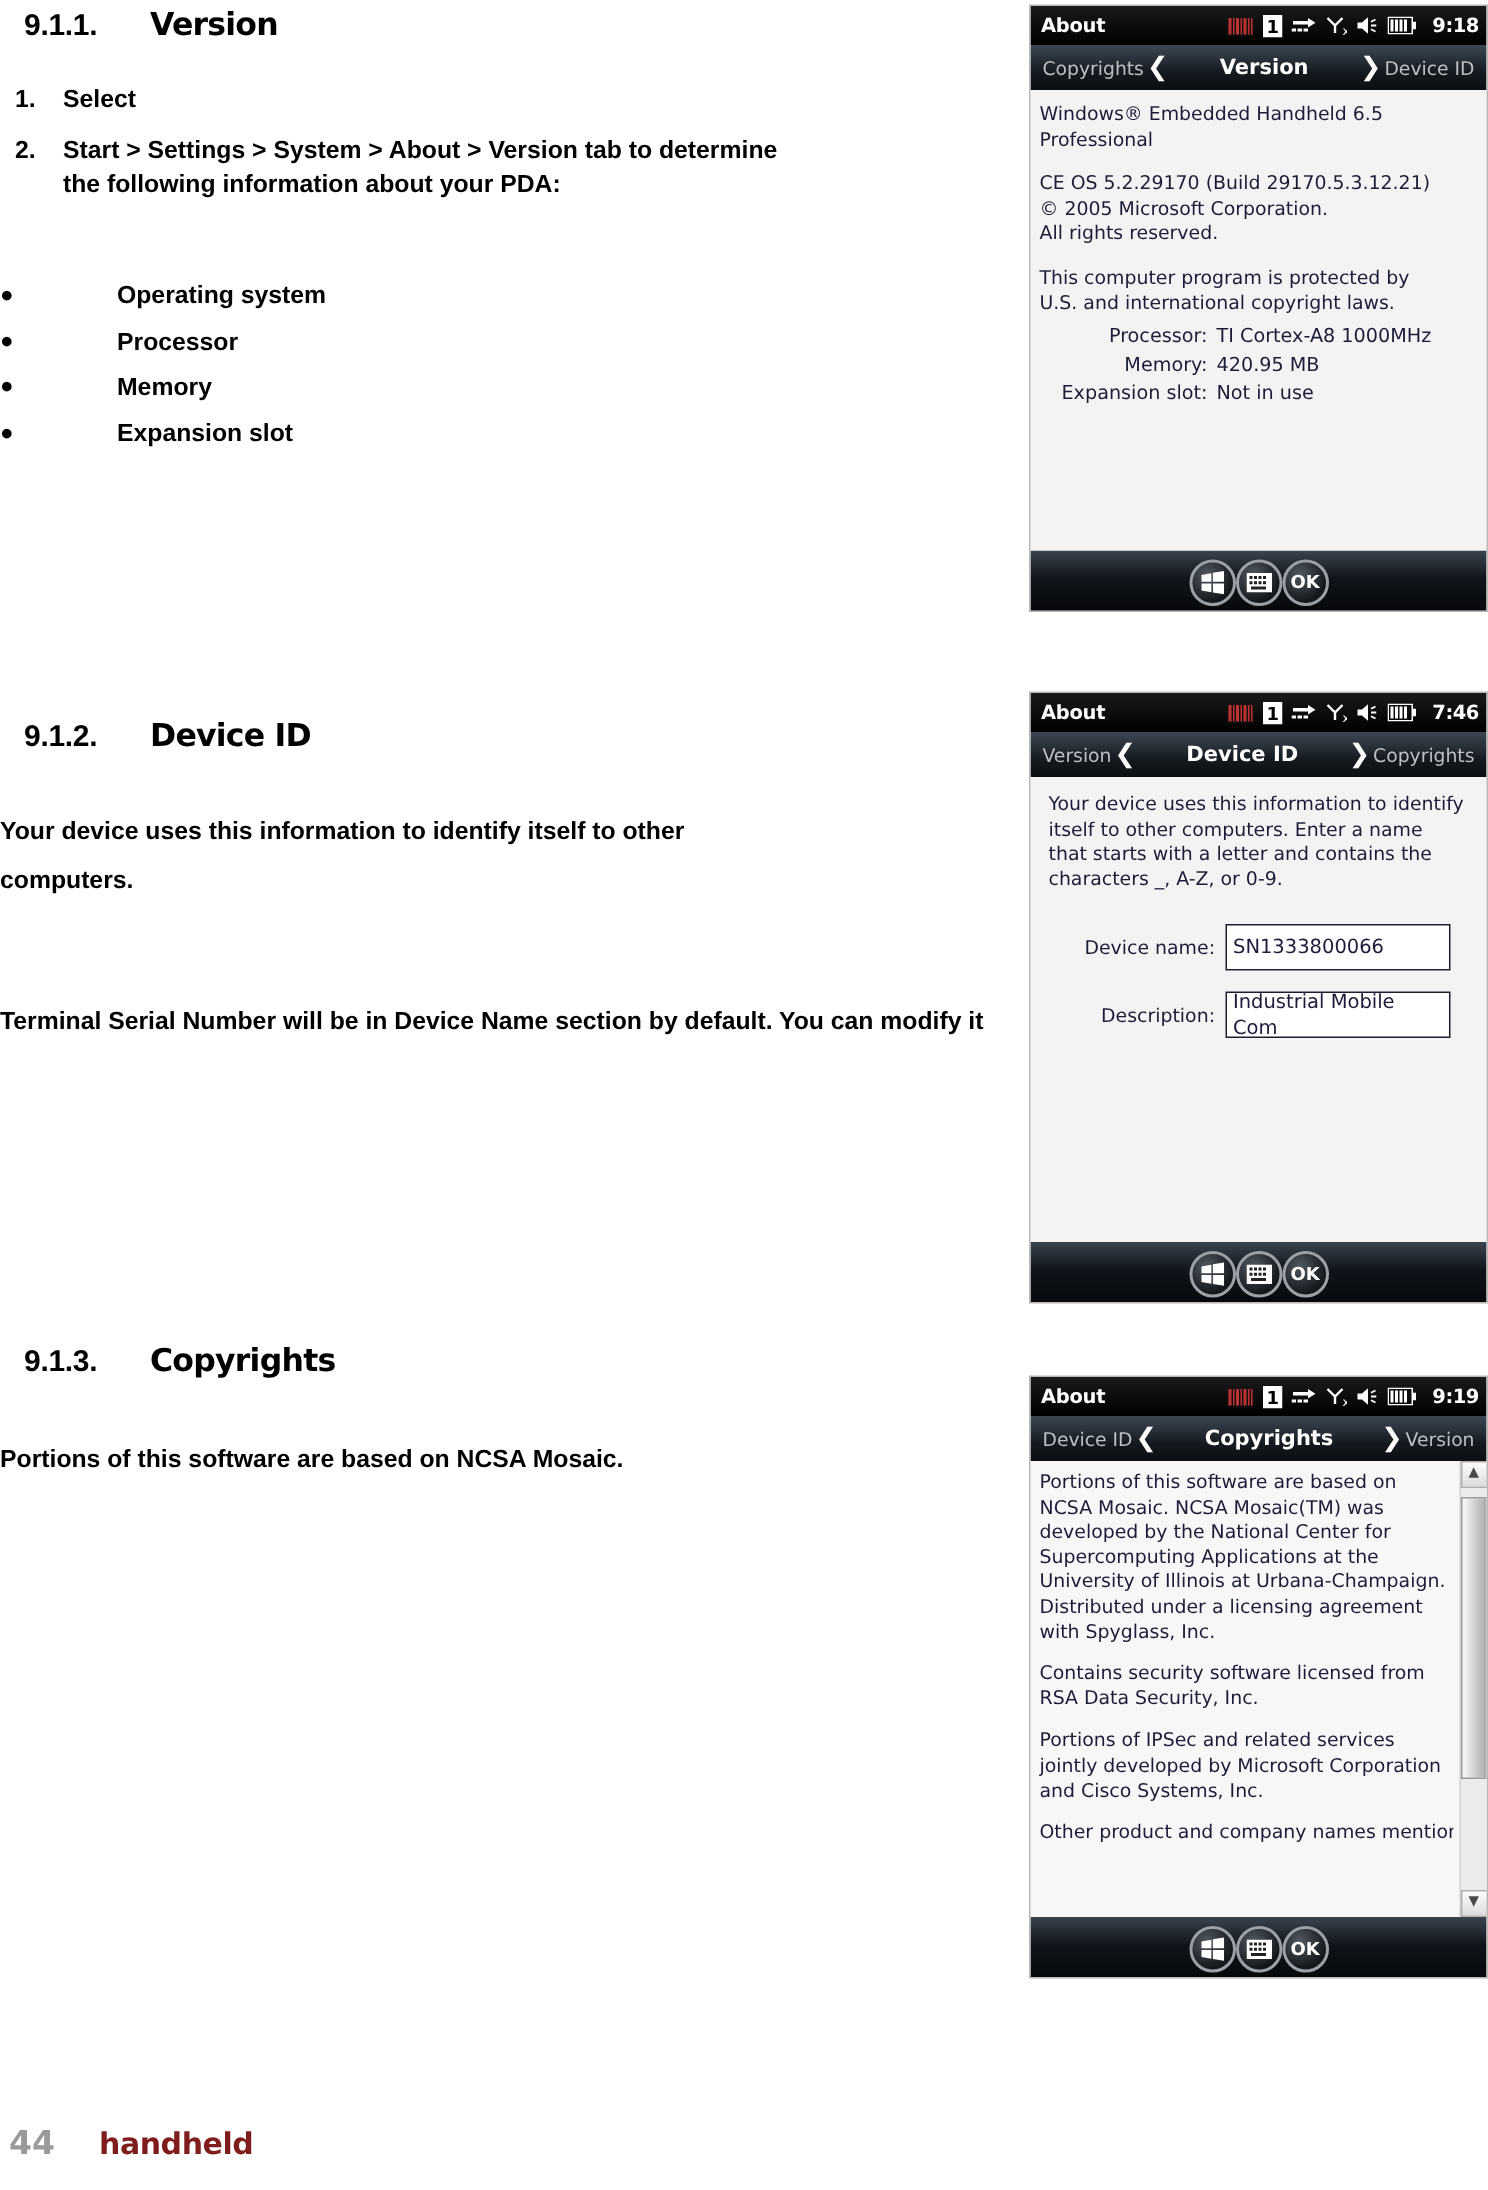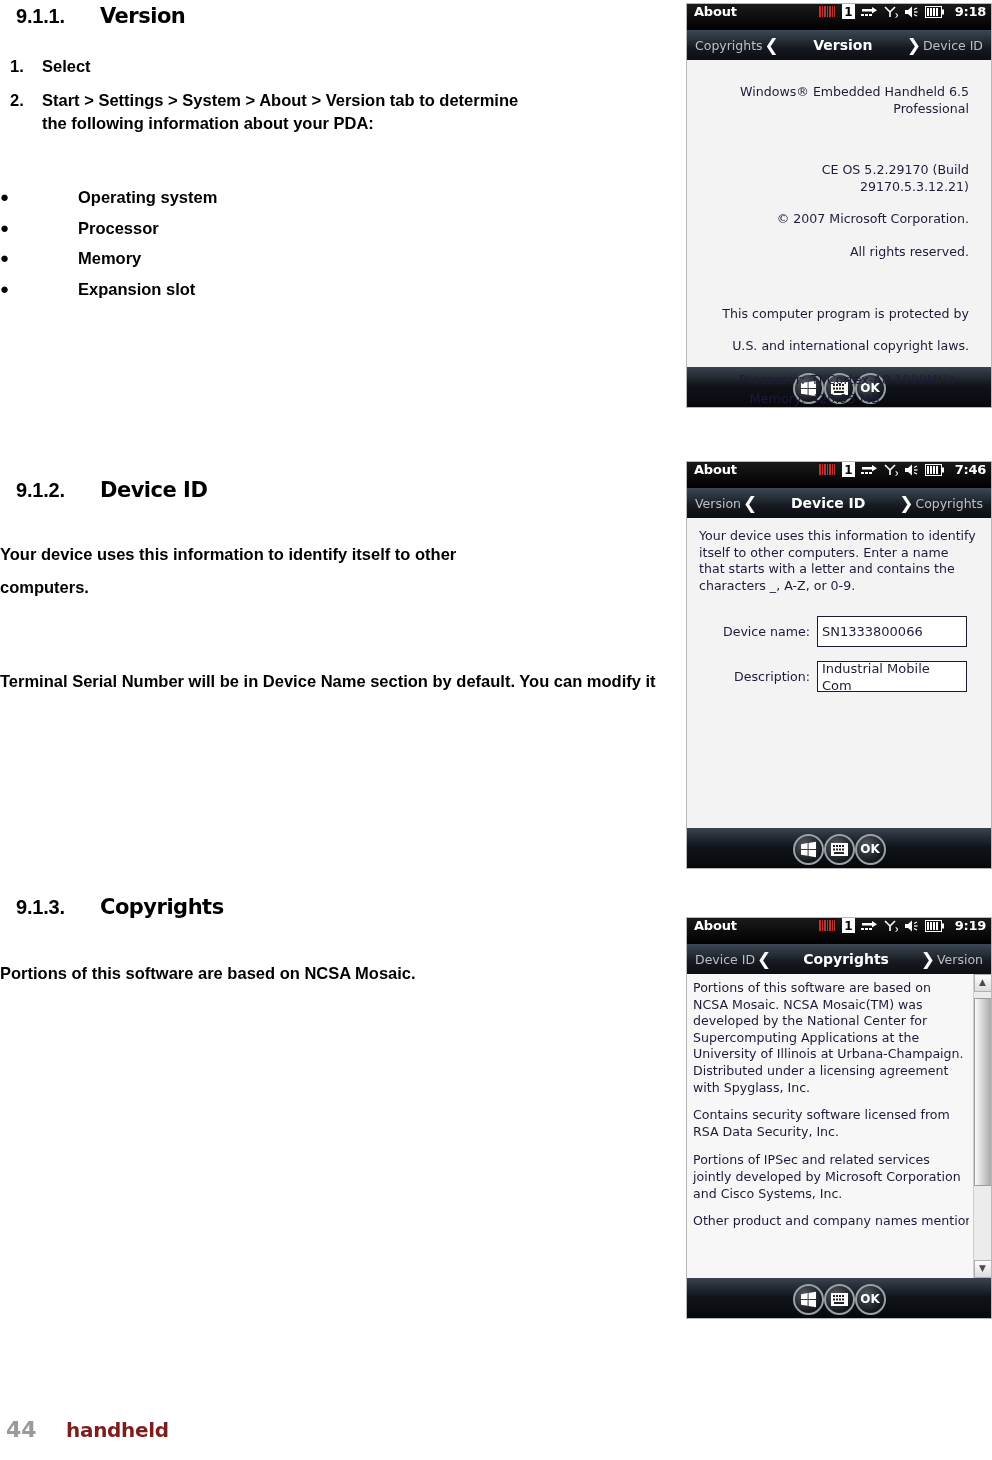--- a/index.html
+++ b/index.html
@@ -91,21 +91,21 @@
     background: #f2f2f2;
     border: 1px solid #b8b8b8;
     overflow: hidden;
     font-family: "DejaVu Sans", sans-serif;
   }
 
   .pda-titlebar {
     height: 26px;
     background: linear-gradient(#1a1a1a, #000000);
     display: flex;
-    align-items: flex-start;
+    align-items: center;
     padding: 0 5px 0 7px;
     color: #fff;
     gap: 22px;
   }
   .pda-titlebar .app-title {
     font-size: 13px;
     font-weight: bold;
     flex: 0 0 auto;
     letter-spacing: -0.2px;
   }
@@ -158,21 +158,21 @@
   .pda-body {
     background: #f3f3f3;
     padding: 8px 6px 6px 6px;
     color: #1c1c3a;
     font-size: 12.6px;
     line-height: 1.32;
     position: relative;
   }
 
   .pda-body p { margin: 0 0 9px 0; }
-  .pda-body p.tight { margin: 16px; text-align: right; }
+  .pda-body p.tight { margin: 0; }
 
   .spec-table {
     margin-top: 6px;
     width: 100%;
     border-collapse: collapse;
   }
   .spec-table td {
     font-size: 12.8px;
     padding: 1px 0;
     color: #1c1c3a;
@@ -421,21 +421,21 @@
     <span class="chev">❮</span>
     <span class="tab-center">Version</span>
     <span class="chev">❯</span>
     <span class="tab-side">Device ID</span>
   </div>
 
   <div class="pda-body" style="height:307px;">
     <p class="tight">Windows® Embedded Handheld 6.5 Professional</p>
     <div style="height:13px;"></div>
     <p class="tight">CE OS 5.2.29170 (Build 29170.5.3.12.21)</p>
-    <p class="tight"> © 2007 Microsoft Corporation.</p>
+    <p class="tight"> © 2005 Microsoft Corporation.</p>
     <p class="tight">All rights reserved.</p>
     <div style="height:13px;"></div>
     <p class="tight">This computer program is protected by</p>
     <p class="tight">U.S. and international copyright laws.</p>
 
     <table class="spec-table">
       <tbody>
           <tr>
         <td class="lbl">Processor:</td>
         <td>TI Cortex-A8 1000MHz</td>

